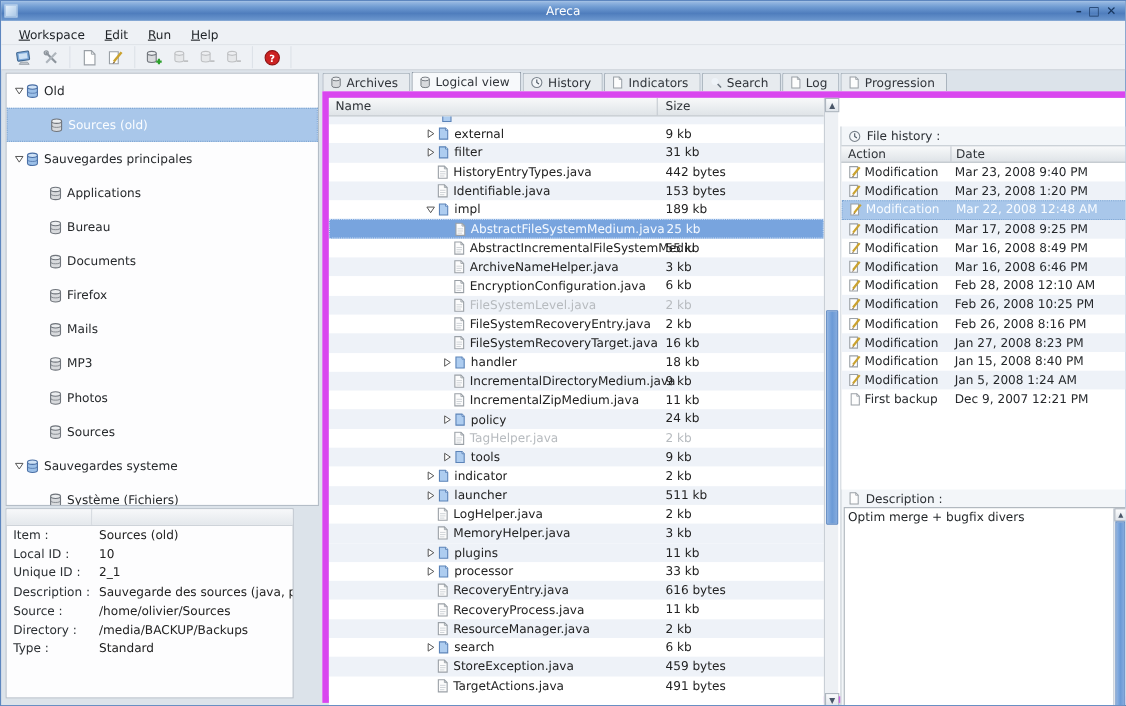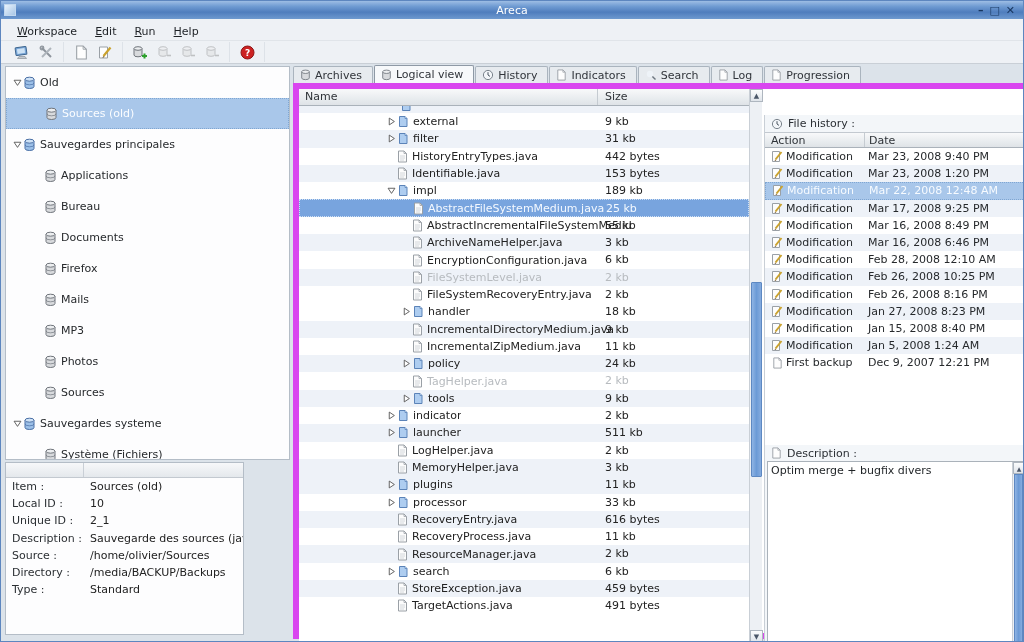--- a/index.html
+++ b/index.html
@@ -29,21 +29,21 @@
   
   .left-tree{position:absolute;left:4px;top:65px;width:285px;height:394px;background:#fdfdfe;
     border:1px solid #b4bdc7;overflow:hidden;}
   .tree-row{height:31px;display:flex;align-items:center;white-space:nowrap;position:relative;}
   .tree-row .lbl{padding-left:4px;color:#26292c;}
   .tree-row.selected{background:#a9c7ea;border:1px dotted #7fa6d2;}
   .tree-row.selected .lbl{color:#fbfdff;}
   .expander{width:11px;display:inline-flex;justify-content:center;color:#444;font-size:9px;}
   .t-ind{display:inline-block;height:1px;}
   
-  .details{position:absolute;left:4px;top:461px;width:239px;height:173px;background:#fdfdfe;
+  .details{position:absolute;left:4px;top:461px;width:262px;height:173px;background:#fdfdfe;
     border:1px solid #b4bdc7;}
   .det-header{display:flex;height:15px;border-bottom:1px solid #c3c9d0;}
   .det-header div{background:linear-gradient(180deg,#f7f8fa,#e4e8ec);border-right:1px solid #c9cfd6;}
   .det-header .c1{width:78px;} .det-header .c2{flex:1;border-right:none;}
   .det-row{display:flex;height:17.2px;align-items:center;}
   .det-row .k{width:84px;padding-left:6px;color:#2b2f33;}
   .det-row .v{flex:1;color:#1f2periph326;white-space:nowrap;overflow:hidden;}
   
   .tabbar{position:absolute;left:292px;top:64px;width:728px;height:18px;display:flex;align-items:flex-end;}
   .tab{height:17px;display:flex;align-items:center;gap:4px;padding:0 10px 0 6px;margin-right:1px;
@@ -660,20 +660,33 @@
             <span class="icon-wrap">
               <svg width="11" height="13" viewBox="0 0 11 13">
                 <path d="M1.5 1 h5.5 l2.5 2.5 v8.5 h-8 z" fill="#fcfcfc" stroke="#9aa0a6"></path>
                 <path d="M7 1 v2.5 h2.5" fill="none" stroke="#9aa0a6" stroke-width=".8"></path>
                 <path d="M3 6 h5 M3 8 h5 M3 10 h4" stroke="#c9ced3" stroke-width=".8"></path>
               </svg>
             </span>
             <span class="nm">FileSystemRecoveryEntry.java</span>
             <span class="sz">2 kb</span>
           </div>
+          <div class="ft-row stripe">
+            <span class="t-ind" style="width:102px"></span>
+            <span class="expander"></span>
+            <span class="icon-wrap">
+              <svg width="11" height="13" viewBox="0 0 11 13">
+                <path d="M1.5 1 h5.5 l2.5 2.5 v8.5 h-8 z" fill="#fcfcfc" stroke="#9aa0a6"></path>
+                <path d="M7 1 v2.5 h2.5" fill="none" stroke="#9aa0a6" stroke-width=".8"></path>
+                <path d="M3 6 h5 M3 8 h5 M3 10 h4" stroke="#c9ced3" stroke-width=".8"></path>
+              </svg>
+            </span>
+            <span class="nm">FileSystemRecoveryTarget.java</span>
+            <span class="sz">16 kb</span>
+          </div>
           <div class="ft-row">
             <span class="t-ind" style="width:102px"></span>
             <span class="expander">
               <svg width="9" height="9" viewBox="0 0 10 10">
                 <path d="M2.5 1.2 v7.6 L8.2 5 z" fill="#fff" stroke="#555" stroke-width="1"></path>
               </svg>
             </span>
             <span class="icon-wrap">
               <svg width="12" height="13" viewBox="0 0 12 13">
                 <path d="M2.5 1.5 h5.5 l2 2 v8 h-7.5 z" fill="#aecdf0" stroke="#5b83b8"></path>

